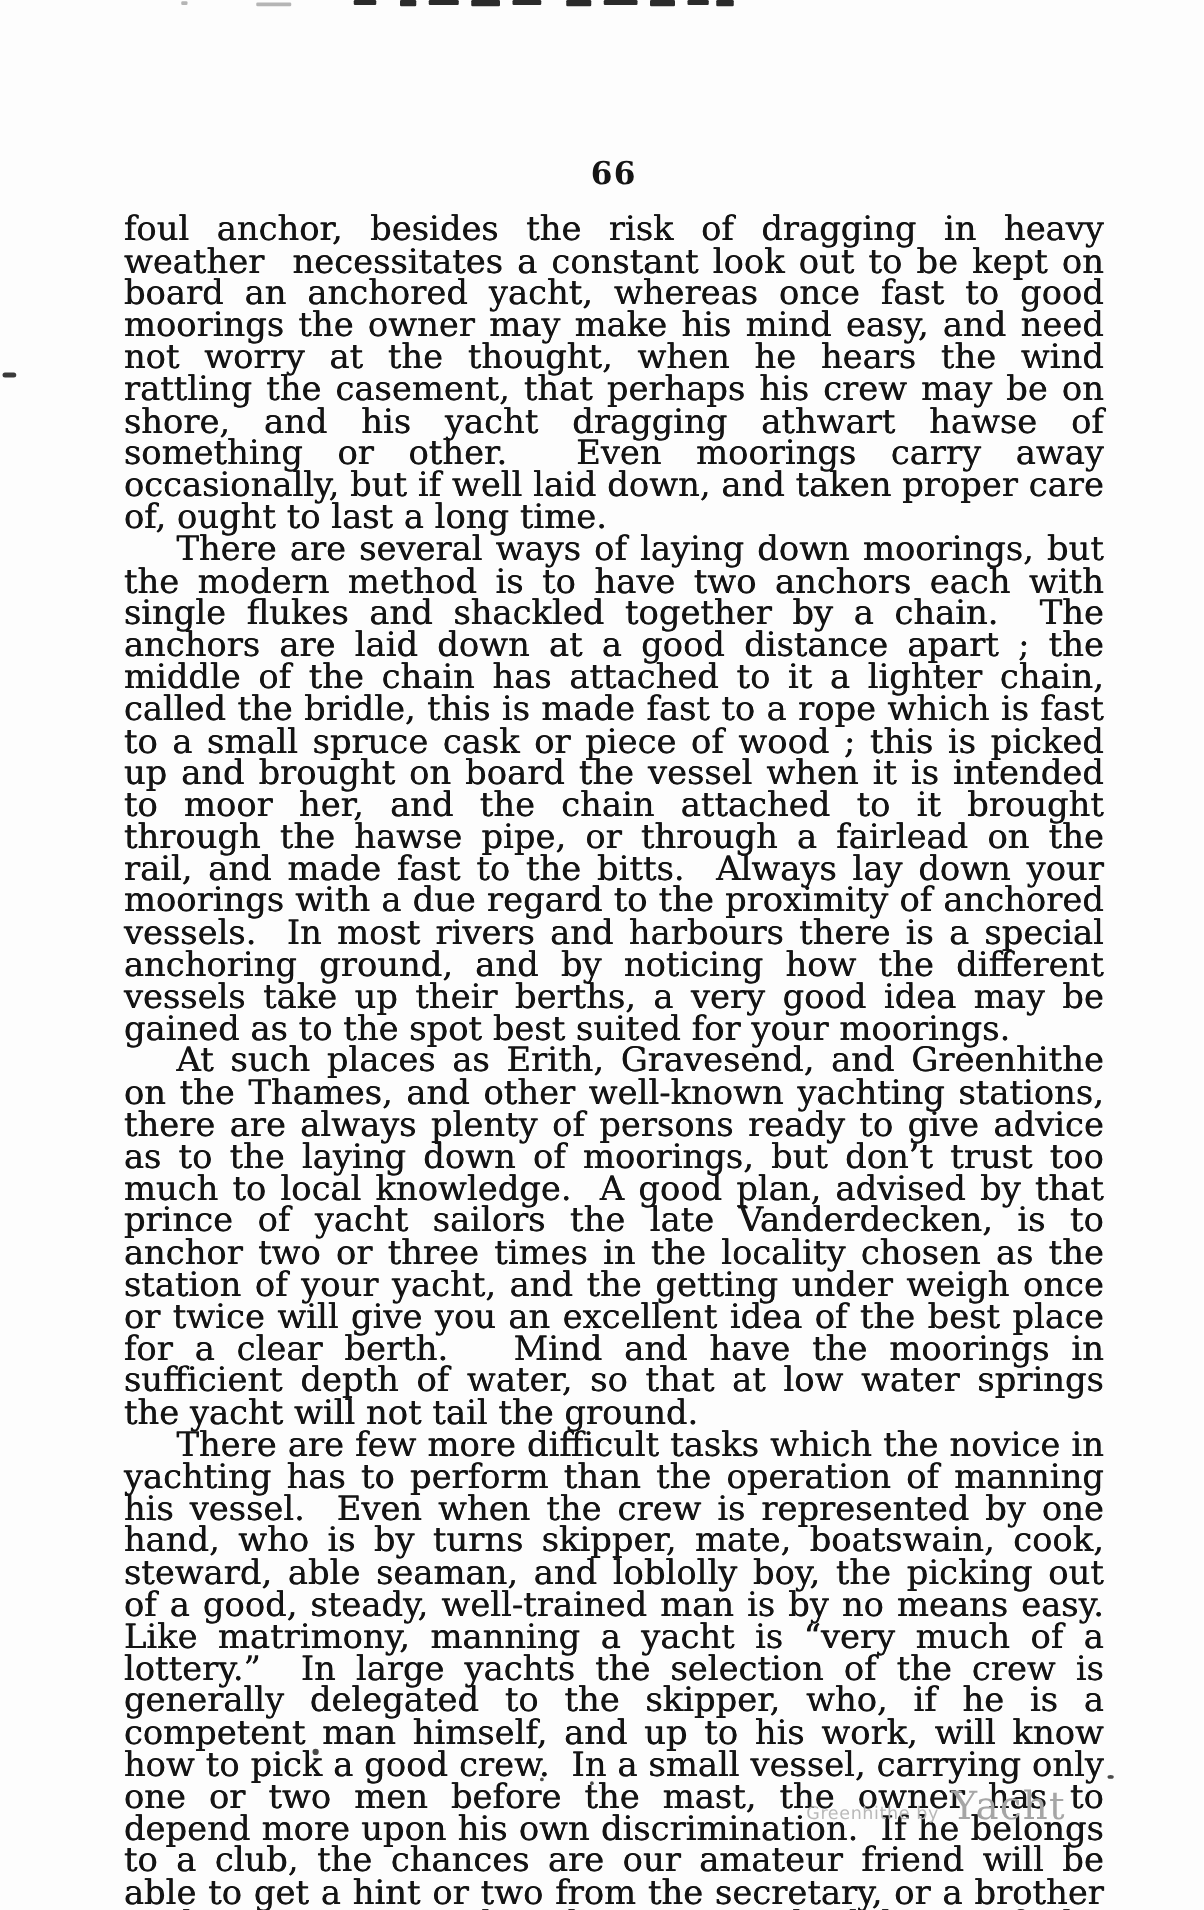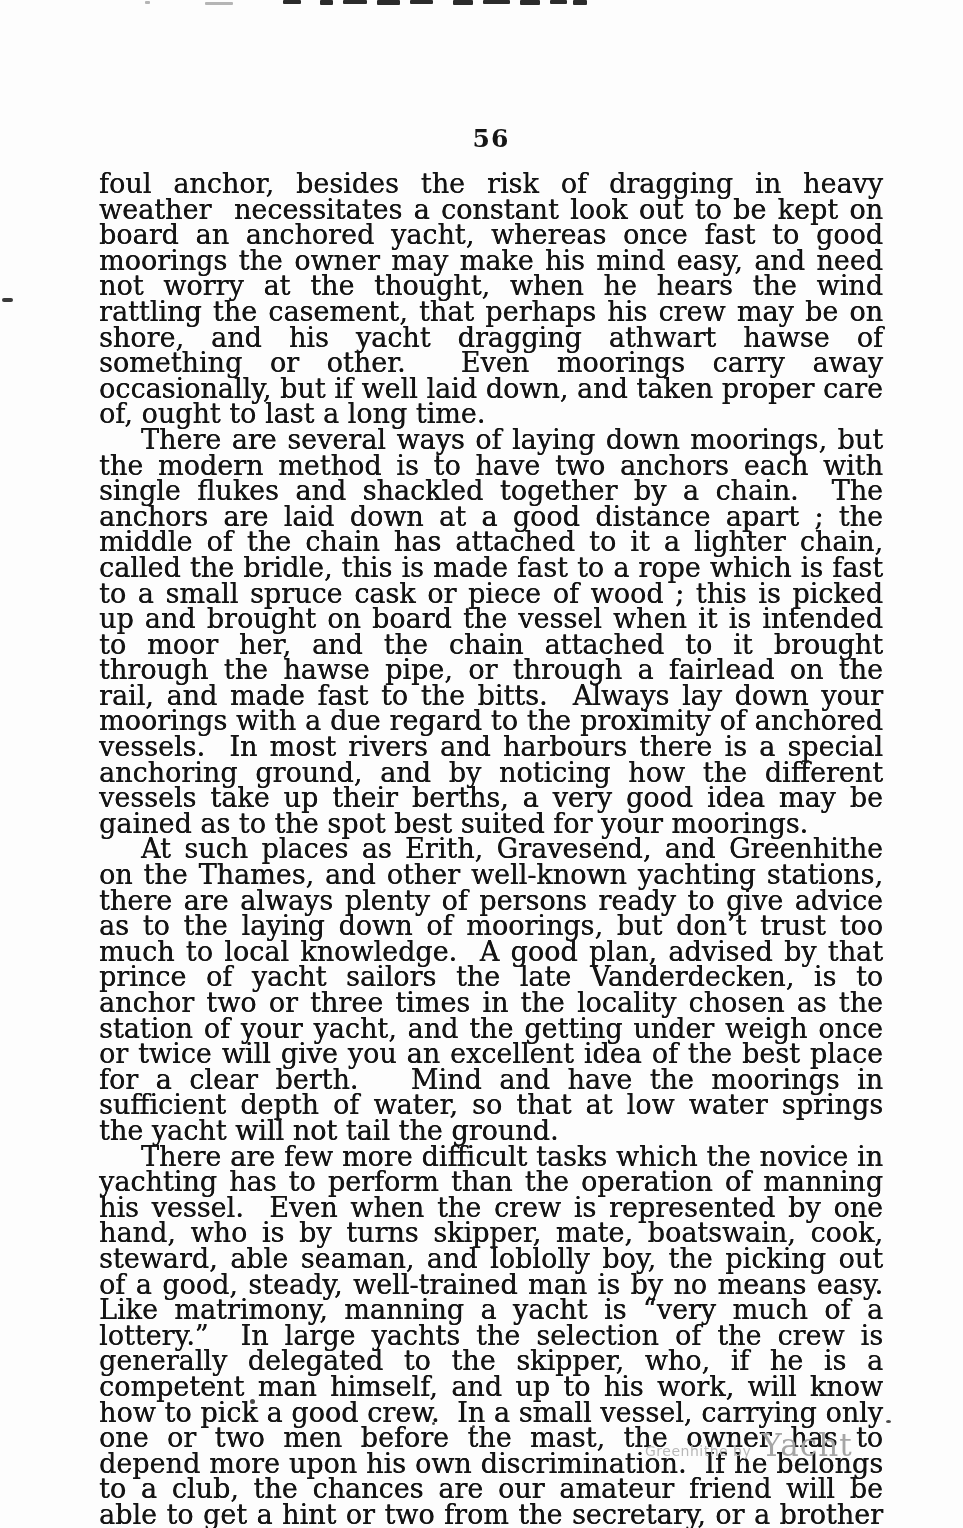--- a/index.html
+++ b/index.html
@@ -117,21 +117,21 @@
     <div class="frag" style="left:550px; width:17px; height:4px;"></div>
     <div class="frag" style="left:573px; width:14px; height:5px;"></div>
   </div>
 
   <div class="margin-dash"></div>
   <div class="speck" style="left:250px; top:1399px; width:5px; height:5px;"></div>
   <div class="speck" style="left:432px; top:1422px; width:3px; height:3px;"></div>
   <div class="speck" style="left:472px; top:1425px; width:3px; height:3px;"></div>
   <div class="speck" style="left:886px; top:1420px; width:5px; height:3px;"></div>
 
-  <div class="page-number">56</div>
+  <div class="page-number">66</div>
 
   <div class="text-block">
 
       <p>foul anchor, besides the risk of dragging in heavy weather  necessitates a constant look out to be kept on board an anchored yacht, whereas once fast to good moorings the owner may make his mind easy, and need not worry at the thought, when he hears the wind rattling the casement, that perhaps his crew may be on shore, and his yacht dragging athwart hawse of something or other.  Even moorings carry away occasionally, but if well laid down, and taken proper care of, ought to last a long time.</p>
 
       <p class="indent">There are several ways of laying down moorings, but the modern method is to have two anchors each with single flukes and shackled together by a chain.  The anchors are laid down at a good distance apart ; the middle of the chain has attached to it a lighter chain, called the bridle, this is made fast to a rope which is fast to a small spruce cask or piece of wood ; this is picked up and brought on board the vessel when it is intended to moor her, and the chain attached to it brought through the hawse pipe, or through a fairlead on the rail, and made fast to the bitts.  Always lay down your moorings with a due regard to the proximity of anchored vessels.  In most rivers and harbours there is a special anchoring ground, and by noticing how the different vessels take up their berths, a very good idea may be gained as to the spot best suited for your moorings.</p>
 
       <p class="indent">At such places as Erith, Gravesend, and Greenhithe on the Thames, and other well-known yachting stations, there are always plenty of persons ready to give advice as to the laying down of moorings, but don’t trust too much to local knowledge.  A good plan, advised by that prince of yacht sailors the late Vanderdecken, is to anchor two or three times in the locality chosen as the station of your yacht, and the getting under weigh once or twice will give you an excellent idea of the best place for a clear berth.   Mind and have the moorings in sufficient depth of water, so that at low water springs the yacht will not tail the ground.</p>
 
       <p class="indent">There are few more difficult tasks which the novice in yachting has to perform than the operation of manning his vessel.  Even when the crew is represented by one hand, who is by turns skipper, mate, boatswain, cook, steward, able seaman, and loblolly boy, the picking out of a good, steady, well-trained man is by no means easy.  Like matrimony, manning a yacht is “very much of a lottery.”  In large yachts the selection of the crew is generally delegated to the skipper, who, if he is a competent man himself, and up to his work, will know how to pick a good crew.  In a small vessel, carrying only one or two men before the mast, the owner has to depend more upon his own discrimination.  If he belongs to a club, the chances are our amateur friend will be able to get a hint or two from the secretary, or a brother yachtsman, as to the character and abilities of the applicants for a berth on board his craft.  It by no means follows, however, that the most strongly recommended candidate will suit the best.  Yacht sailors as a class are no better, and no worse, than any other men in</p>

